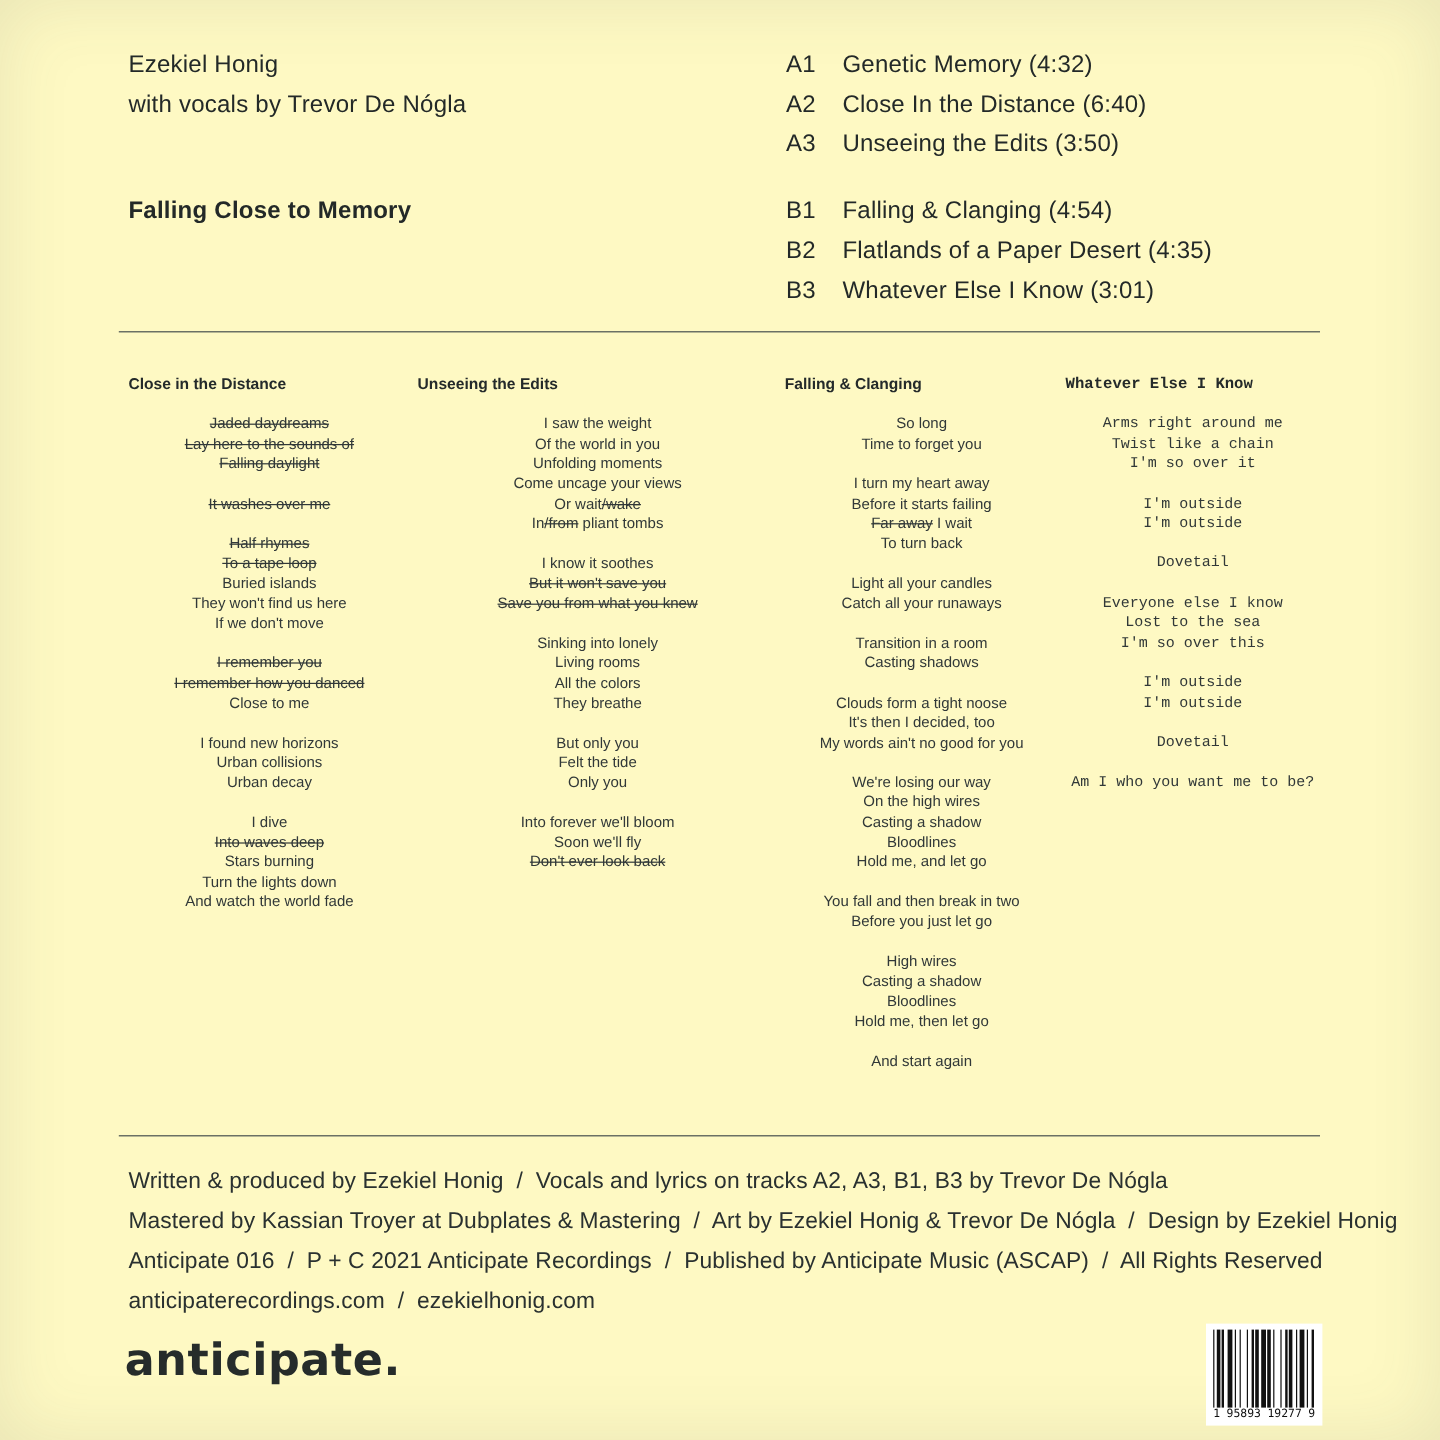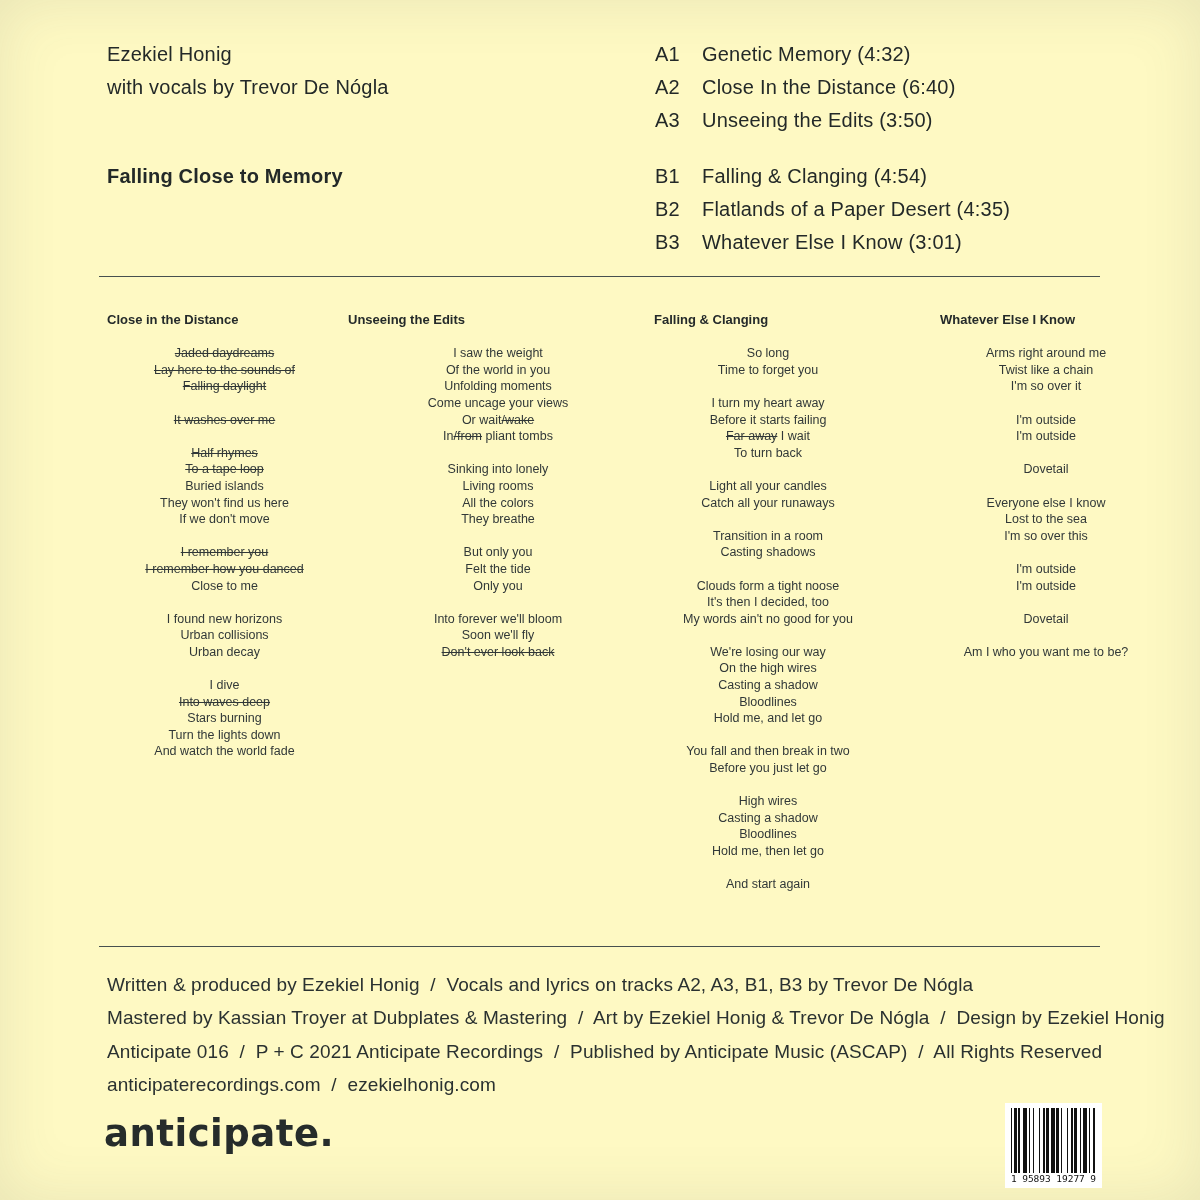--- a/index.html
+++ b/index.html
@@ -20,21 +20,21 @@
   
   .rule{position:absolute;left:99px;width:1001px;height:0;border-top:1.6px solid #47504f;}
   .rule-1{top:276px;}
   .rule-2{top:946px;}
   
   .lyrics{position:absolute;top:312px;left:0;width:1200px;}
   .lyric-col{position:absolute;top:0;font-size:12.5px;line-height:16.6px;color:#313838;}
   .lyric-col-0{left:107px;width:235px;}
   .lyric-col-1{left:348px;width:300px;}
   .lyric-col-2{left:654px;width:228px;}
-  .lyric-col-3{left:940px;width:212px;}
+  .lyric-col-3{left:888px;width:212px;font-family:Liberation Mono, monospace;}
   .lyric-title{font-weight:bold;font-size:13px;color:#242a2a;margin-bottom:16.6px;}
   .stanza{margin-bottom:16.6px;text-align:center;}
   .stanza:last-child{margin-bottom:0;}
   .lyric-line{white-space:nowrap;}
   .struck{text-decoration:line-through;text-decoration-thickness:1.4px;}
   
   .credits{position:absolute;left:107px;top:968px;font-size:19px;color:#2a3130;letter-spacing:0.1px;}
   .credit-line{line-height:33.4px;white-space:pre-wrap;}
   
   .logo{
@@ -119,20 +119,25 @@
         <div class="lyric-title">Unseeing the Edits</div>
         <div class="stanza">
           <div class="lyric-line"><span>I saw the weight</span></div>
           <div class="lyric-line"><span>Of the world in you</span></div>
           <div class="lyric-line"><span>Unfolding moments</span></div>
           <div class="lyric-line"><span>Come uncage your views</span></div>
           <div class="lyric-line"><span>Or wait</span><span class="struck">/wake</span></div>
           <div class="lyric-line"><span>In</span><span class="struck">/from</span><span> pliant tombs</span></div>
         </div>
         <div class="stanza">
+          <div class="lyric-line"><span>I know it soothes</span></div>
+          <div class="lyric-line"><span class="struck">But it won't save you</span></div>
+          <div class="lyric-line"><span class="struck">Save you from what you knew</span></div>
+        </div>
+        <div class="stanza">
           <div class="lyric-line"><span>Sinking into lonely</span></div>
           <div class="lyric-line"><span>Living rooms</span></div>
           <div class="lyric-line"><span>All the colors</span></div>
           <div class="lyric-line"><span>They breathe</span></div>
         </div>
         <div class="stanza">
           <div class="lyric-line"><span>But only you</span></div>
           <div class="lyric-line"><span>Felt the tide</span></div>
           <div class="lyric-line"><span>Only you</span></div>
         </div>

